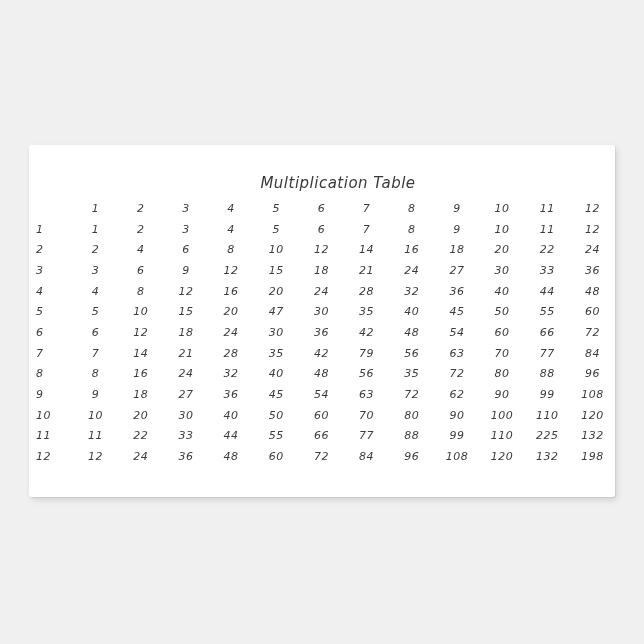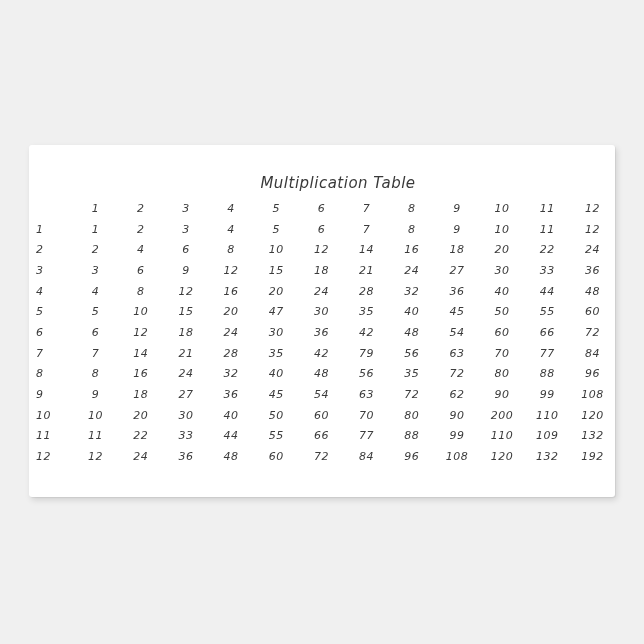--- a/index.html
+++ b/index.html
@@ -225,49 +225,49 @@
           <div class="mcell rowhead">10</div>
           <div class="mcell">10</div>
           <div class="mcell">20</div>
           <div class="mcell">30</div>
           <div class="mcell">40</div>
           <div class="mcell">50</div>
           <div class="mcell">60</div>
           <div class="mcell">70</div>
           <div class="mcell">80</div>
           <div class="mcell">90</div>
-          <div class="mcell">200</div>
+          <div class="mcell">100</div>
           <div class="mcell">110</div>
           <div class="mcell">120</div>
         </div>
         <div class="mrow">
           <div class="mcell rowhead">11</div>
           <div class="mcell">11</div>
           <div class="mcell">22</div>
           <div class="mcell">33</div>
           <div class="mcell">44</div>
           <div class="mcell">55</div>
           <div class="mcell">66</div>
           <div class="mcell">77</div>
           <div class="mcell">88</div>
           <div class="mcell">99</div>
           <div class="mcell">110</div>
-          <div class="mcell">109</div>
+          <div class="mcell">225</div>
           <div class="mcell">132</div>
         </div>
         <div class="mrow">
           <div class="mcell rowhead">12</div>
           <div class="mcell">12</div>
           <div class="mcell">24</div>
           <div class="mcell">36</div>
           <div class="mcell">48</div>
           <div class="mcell">60</div>
           <div class="mcell">72</div>
           <div class="mcell">84</div>
           <div class="mcell">96</div>
           <div class="mcell">108</div>
           <div class="mcell">120</div>
           <div class="mcell">132</div>
-          <div class="mcell">192</div>
+          <div class="mcell">198</div>
         </div>
       </div>
   </div>
 </div>
 
 </body></html>

